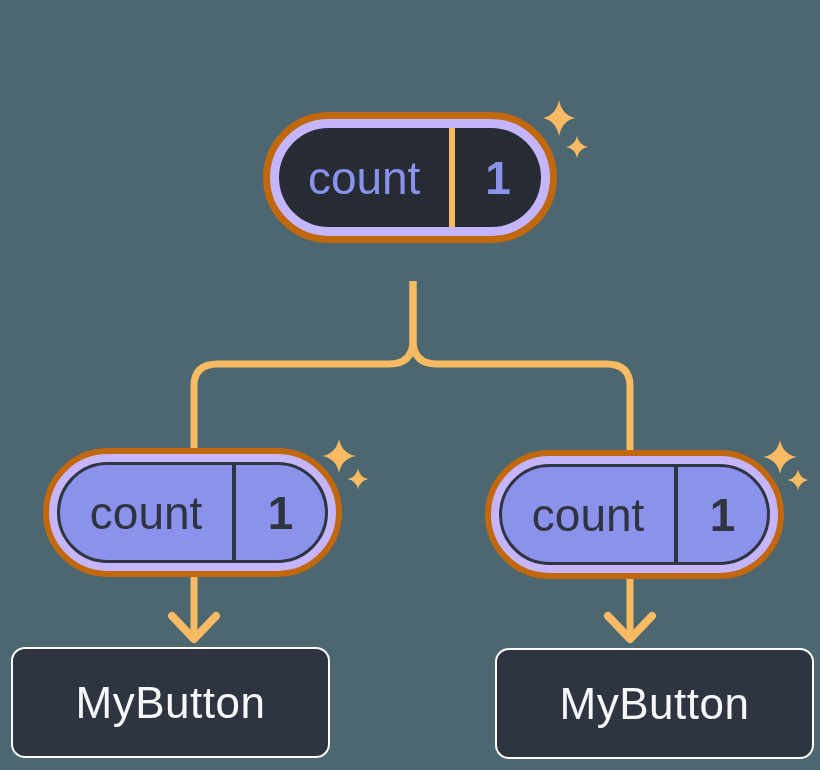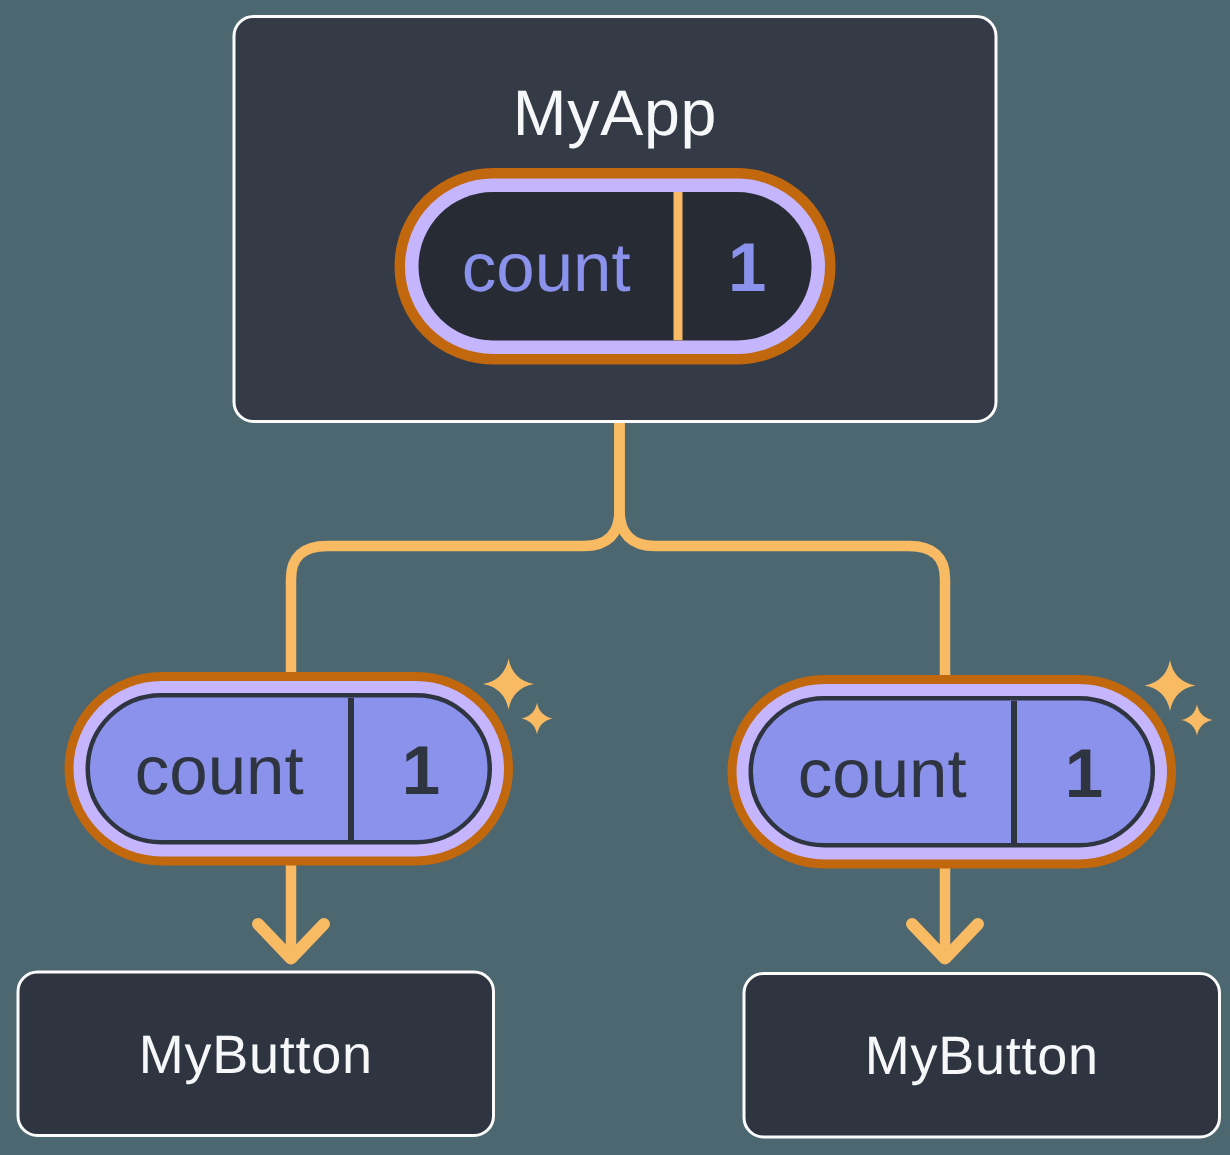--- a/index.html
+++ b/index.html
@@ -30,21 +30,21 @@
   }
 
   .leaf-card{
     width:319px;height:111px;
     display:flex;align-items:center;justify-content:center;
     background:#2F3540;
   }
   .leaf-left{left:11px;top:647px;}
   .leaf-right{left:495px;top:648px;}
   .leaf-title{
-    font-size:36px;font-weight:500;color:#F6F7F9;
+    font-size:44px;font-weight:500;color:#F6F7F9;
     letter-spacing:0.5px;
   }
 
   .pill{
     position:absolute;
     border:7px solid #C1670D;
     background:#c4b5fd;
     border-radius:80px;
     padding:9px;
     display:flex;
@@ -87,23 +87,20 @@
     <path fill="#F8BA62" d="M 559 100 Q 562 115 575 118 Q 562 121 559 136 Q 556 121 543 118 Q 556 115 559 100 Z"></path>
     <path fill="#F8BA62" d="M 577 136 Q 578.8 145.2 588 147 Q 578.8 148.8 577 158 Q 575.2 148.8 566 147 Q 575.2 145.2 577 136 Z"></path>
 
     <path fill="#F8BA62" d="M 339 439 Q 341.7 453.3 356 456 Q 341.7 458.7 339 473 Q 336.3 458.7 322 456 Q 336.3 453.3 339 439 Z"></path>
     <path fill="#F8BA62" d="M 358 468.5 Q 359.7 477.3 368.5 479 Q 359.7 480.7 358 489.5 Q 356.3 480.7 347.5 479 Q 356.3 477.3 358 468.5 Z"></path>
 
     <path fill="#F8BA62" d="M 780 440 Q 782.7 454.3 797 457 Q 782.7 459.7 780 474 Q 777.3 459.7 763 457 Q 777.3 454.3 780 440 Z"></path>
     <path fill="#F8BA62" d="M 798 469.5 Q 799.7 478.3 808.5 480 Q 799.7 481.7 798 490.5 Q 796.3 481.7 787.5 480 Q 796.3 478.3 798 469.5 Z"></path>
   </svg>
 
-  <div class="card root-card">
-    <div class="root-title">MyApp</div>
-  </div>
 
   <div class="pill pill-top">
     <div class="pill-inner">
       <div class="pill-cell cell-label pill-label">count</div>
       <div class="pill-divider"></div>
       <div class="pill-cell cell-value pill-value">1</div>
     </div>
   </div>
 
   <div class="pill pill-child pill-child-left">

